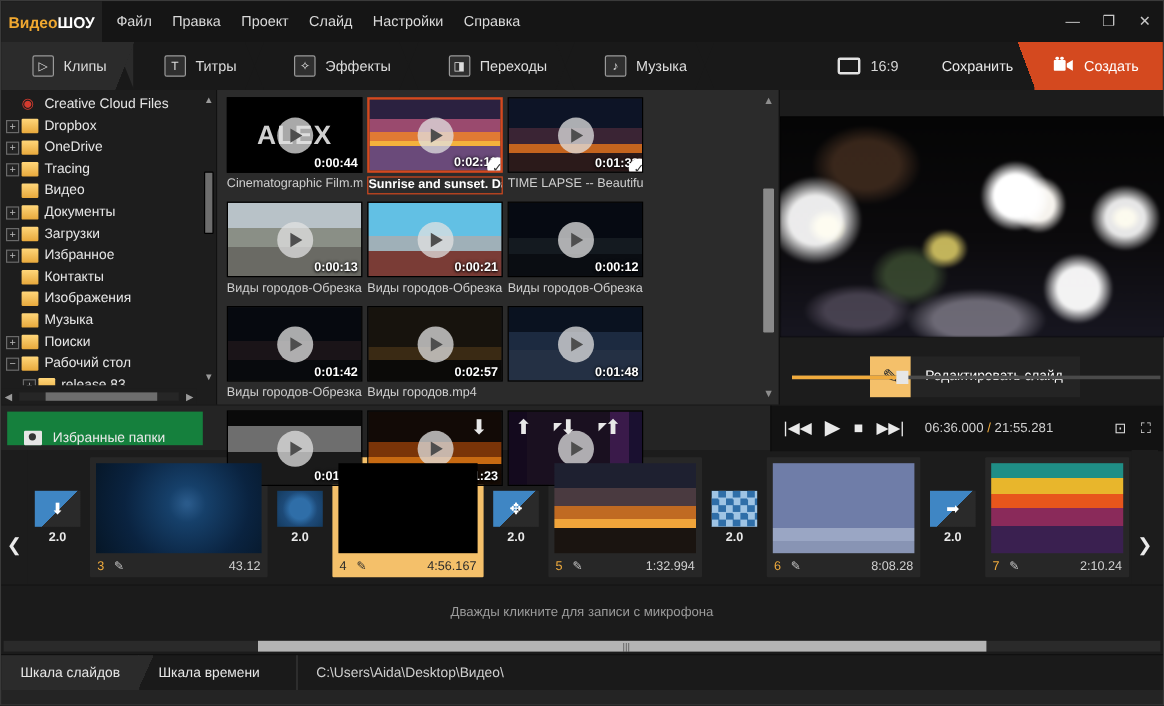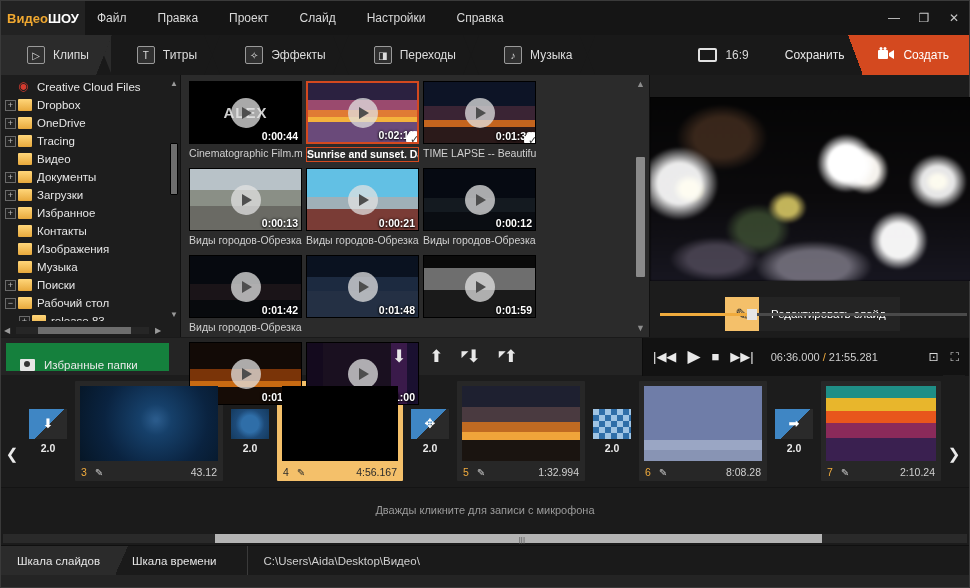--- a/index.html
+++ b/index.html
@@ -12,21 +12,21 @@
   }
   #app { position: relative; width: 970px; height: 588px; background: #242424;
          border: 1px solid #3a3a3a; }
 
   
   .titlebar { height: 34px; background: #151515; display: flex; align-items: center; }
   .logo { width: 84px; height: 34px; background: #222; display: flex; align-items: center;
           justify-content: center; font-size: 13px; font-weight: bold; }
   .logo .v { color: #f0a830; }
   .logo .s { color: #ffffff; }
-  .menu { display: flex; align-items: center; margin-left: 12px; gap: 31px; }
+  .menu { display: flex; align-items: center; margin-left: 12px; gap: 17px; }
   .menu span { font-size: 12px; color: #d9d9d9; cursor: default; }
   .wincontrols { margin-left: auto; display: flex; height: 34px; }
   .wincontrols div { width: 30px; height: 34px; display: flex; align-items: center;
                      justify-content: center; color: #c8c8c8; font-size: 12px; }
 
   
   .tabbar { height: 40px; background: #191919; display: flex; align-items: stretch;
             position: relative; }
   .tab { position: relative; display: flex; align-items: center; gap: 8px;
          padding: 0 22px 0 26px; font-size: 12px; color: #dcdcdc; cursor: default; }
@@ -363,21 +363,21 @@
             <div class="hthumb"></div>
           </div>
         <div class="arr">▶</div>
       </div>
     </div>
 
     <div class="clips">
       <div class="clips-grid" id="clip-grid">
           <div class="clip">
             <div class="thumb" style="background: rgb(0, 0, 0);">
-              <div style="position: absolute; inset: 0px; display: flex; align-items: center; justify-content: center; color: rgb(207, 207, 207); font-size: 15px; font-weight: bold; letter-spacing: 1px;">ALEX</div>
+              <div style="position: absolute; inset: 0px; display: flex; align-items: center; justify-content: center; color: rgb(207, 207, 207); font-size: 22px; font-weight: bold; letter-spacing: 1px;">ALEX</div>
               <div class="playbtn"></div>
               <div class="dur">0:00:44</div>
             </div>
             <div class="cname">Cinematographic Film.mp4</div>
           </div>
           <div class="clip sel">
             <div class="thumb" style="background: linear-gradient(rgb(43, 33, 64) 0px, rgb(43, 33, 64) 28%, rgb(154, 74, 110) 28%, rgb(154, 74, 110) 46%, rgb(224, 122, 52) 46%, rgb(224, 122, 52) 58%, rgb(244, 178, 60) 58%, rgb(244, 178, 60) 66%, rgb(106, 74, 122) 66%, rgb(106, 74, 122) 100%);">
               <div class="playbtn"></div>
               <div class="dur">0:02:11</div>
               <div class="check">✓</div>
@@ -412,20 +412,27 @@
               <div class="dur">0:00:12</div>
             </div>
             <div class="cname">Виды городов-Обрезка 0...</div>
           </div>
           <div class="clip">
             <div class="thumb" style="background: linear-gradient(rgb(6, 9, 15) 0px, rgb(6, 9, 15) 46%, rgb(26, 20, 24) 46%, rgb(26, 20, 24) 72%, rgb(8, 10, 13) 72%, rgb(8, 10, 13) 100%);">
               <div class="playbtn"></div>
               <div class="dur">0:01:42</div>
             </div>
             <div class="cname">Виды городов-Обрезка 0...</div>
+          </div>
+          <div class="clip">
+            <div class="thumb" style="background: linear-gradient(rgb(23, 19, 13) 0px, rgb(23, 19, 13) 55%, rgb(58, 42, 20) 55%, rgb(58, 42, 20) 72%, rgb(11, 10, 8) 72%, rgb(11, 10, 8) 100%);">
+              <div class="playbtn"></div>
+              <div class="dur">0:02:57</div>
+            </div>
+            <div class="cname">Виды городов.mp4</div>
           </div>
           <div class="clip">
             <div class="thumb" style="background: linear-gradient(rgb(10, 18, 32) 0px, rgb(10, 18, 32) 34%, rgb(28, 42, 64) 34%, rgb(28, 42, 64) 58%, rgb(36, 48, 68) 58%, rgb(36, 48, 68) 100%);">
               <div class="playbtn"></div>
               <div class="dur">0:01:48</div>
             </div>
             <div class="cname"></div>
           </div>
           <div class="clip">
             <div class="thumb" style="background: linear-gradient(rgb(10, 10, 10) 0px, rgb(10, 10, 10) 20%, rgb(110, 110, 110) 20%, rgb(110, 110, 110) 55%, rgb(26, 26, 26) 55%, rgb(26, 26, 26) 100%);">

